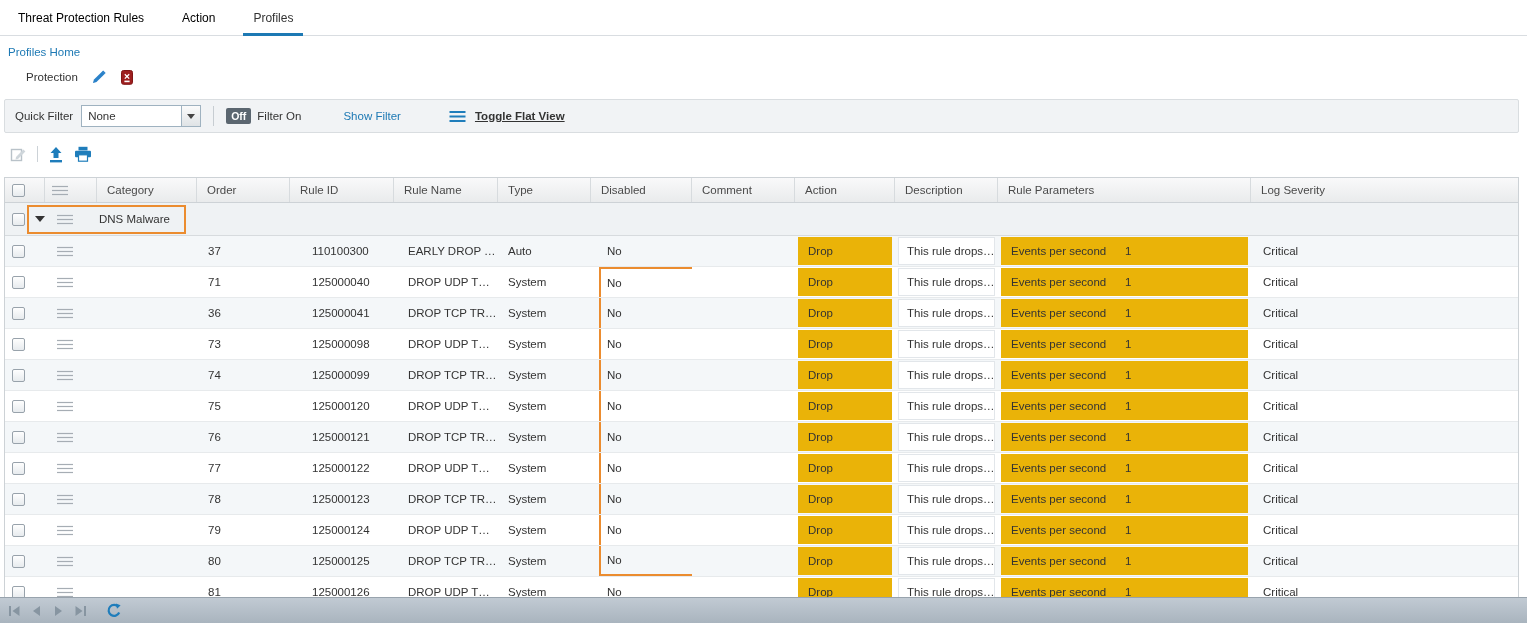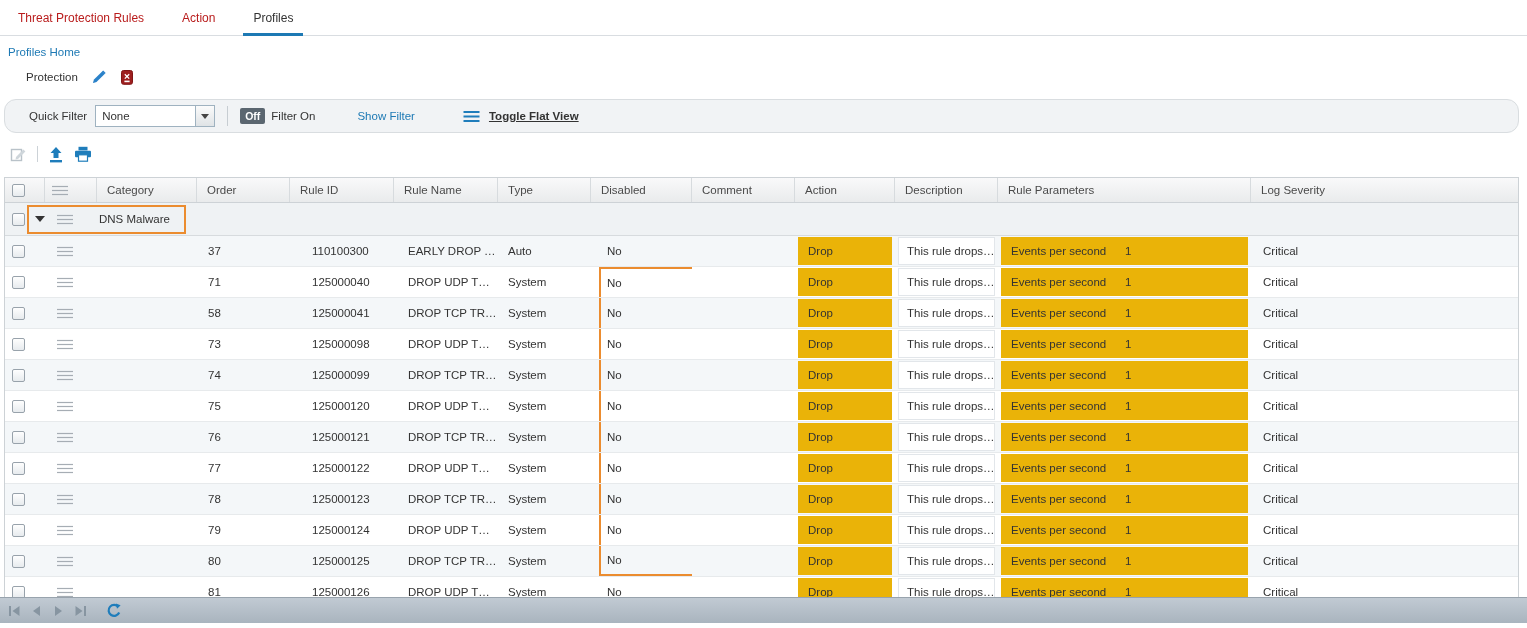--- a/index.html
+++ b/index.html
@@ -4,34 +4,34 @@
 <style>
   * { box-sizing: border-box; margin: 0; padding: 0; }
   html,body { background:#fff; }
   body {
     width:1527px; height:628px; position:relative; overflow:hidden;
     font-family:"Liberation Sans", sans-serif; font-size:12px; color:#333;
   }
 
   
   .tabbar { display:flex; align-items:stretch; height:36px; border-bottom:1px solid #d9dde1; padding-left:8px; background:#fff; }
-  .tab { display:flex; align-items:center; padding:0 10px; margin-right:18px; color:#b91c1c; cursor:pointer; position:relative; white-space:nowrap; }
+  .tab { display:flex; align-items:center; padding:0 10px; margin-right:18px; color:#000000; cursor:pointer; position:relative; white-space:nowrap; }
   .tab.active { color:#333; }
   .tab.active::after { content:""; position:absolute; left:0; right:0; bottom:-1px; height:3px; background:#1d79b4; }
 
   
   .breadcrumb { display:inline-block; margin:10px 0 0 8px; color:#1d79b4; font-size:11.5px; cursor:pointer; }
   .title-row { display:flex; align-items:center; margin:3px 0 0 2px; height:30px; }
   .title-box { border:2px solid #eb8c2f; padding:2px 9px 3px 6px; font-size:16.5px; color:#222; white-space:nowrap; }
   .ptype { margin-left:24px; font-size:11.5px; color:#333; }
   .icon-btn { margin-left:13px; display:inline-flex; align-items:center; cursor:pointer; }
 
   
-  .filterbar { margin:7px 8px 0 4px; height:34px; background:#f1f3f5; border:1px solid #d9dde0; border-radius:12px;
-               display:flex; align-items:center; padding:0 24px; font-size:11.5px; }
+  .filterbar { margin:7px 8px 0 4px; height:34px; background:#f1f3f5; border:1px solid #d9dde0; border-radius:2px;
+               display:flex; align-items:center; padding:0 10px; font-size:11.5px; }
   .qf-label { margin-right:8px; }
   .selectbox { display:flex; height:22px; cursor:pointer; }
   .select-value { width:100px; background:#fff; border:1px solid #9fb2c0; border-right:none; display:flex; align-items:center; padding-left:6px; }
   .select-btn { width:20px; background:linear-gradient(#fbfbfb,#dfe3e6); border:1px solid #9fb2c0; display:flex; align-items:center; justify-content:center; }
   .caret-down { width:0; height:0; border-left:4px solid transparent; border-right:4px solid transparent; border-top:5px solid #444; }
   .vsep { width:1px; height:20px; background:#c7cdd2; margin:0 12px; }
   .off-badge { background:#5b6670; color:#fff; font-size:10.5px; font-weight:bold; padding:2px 5px; border-radius:2px; margin-right:6px; cursor:pointer; }
   .show-filter { color:#1d79b4; margin-left:42px; cursor:pointer; }
   .flat-view { display:flex; align-items:center; margin-left:48px; gap:9px; cursor:pointer; }
   .flat-label { font-weight:bold; text-decoration:underline; color:#333; }
@@ -299,21 +299,21 @@
     <div class="cell c-drag">
       <svg class="drag" width="16" height="11" viewBox="0 0 16 11">
         <g stroke="#a6adb4" stroke-width="1.2">
               <line x1="0" y1="1.5" x2="16" y2="1.5"></line>
               <line x1="0" y1="5.5" x2="16" y2="5.5"></line>
               <line x1="0" y1="9.5" x2="16" y2="9.5"></line>
             </g>
       </svg>
     </div>
     <div class="cell c-cat"></div>
-    <div class="cell c-order">58</div>
+    <div class="cell c-order">36</div>
     <div class="cell c-ruleid">125000041</div>
     <div class="cell c-rulename">DROP TCP TR…</div>
     <div class="cell c-type">System</div>
     <div class="cell c-disabled hl">
       <div class="dis-inner">No</div>
     </div>
     <div class="cell c-comment"></div>
     <div class="cell c-action">
       <div class="box blue">Drop</div>
     </div>

